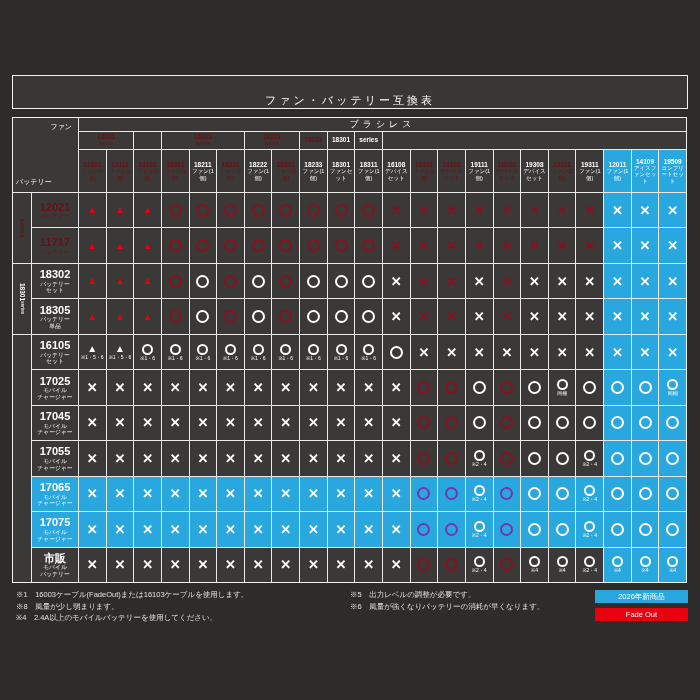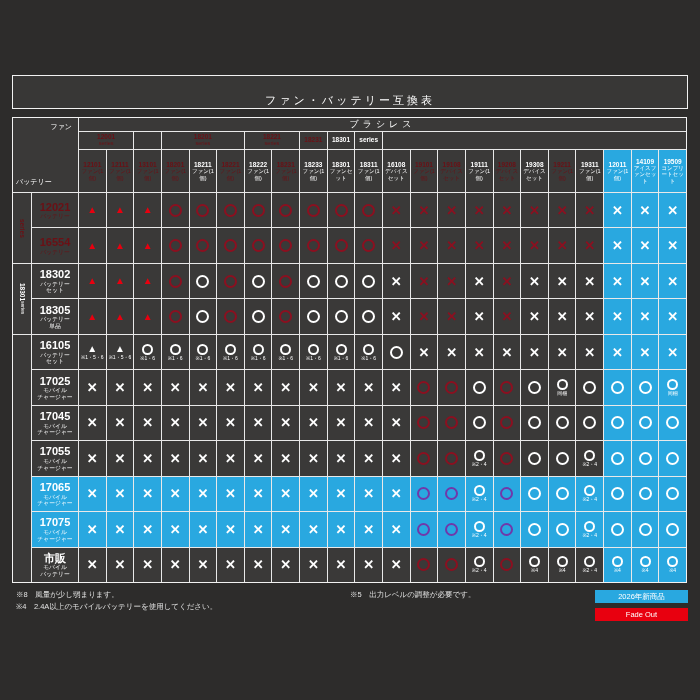--- a/index.html
+++ b/index.html
@@ -277,21 +277,21 @@
     <div class="cell bluebg" style="grid-area: 4 / 22;">
       <span class="cross" style="color: rgb(255, 255, 255);">✕</span>
     </div>
     <div class="cell bluebg" style="grid-area: 4 / 23;">
       <span class="cross" style="color: rgb(255, 255, 255);">✕</span>
     </div>
     <div class="cell bluebg" style="grid-area: 4 / 24;">
       <span class="cross" style="color: rgb(255, 255, 255);">✕</span>
     </div>
     <div class="rowhead red" style="grid-area: 5 / 2;">
-      <div class="code">16554</div>
+      <div class="code">11717</div>
       <div class="rline">バッテリー</div>
     </div>
     <div class="cell" style="grid-area: 5 / 3;">
       <span class="tri" style="color: rgb(232, 0, 15);">▲</span>
     </div>
     <div class="cell" style="grid-area: 5 / 4;">
       <span class="tri" style="color: rgb(232, 0, 15);">▲</span>
     </div>
     <div class="cell" style="grid-area: 5 / 5;">
       <span class="tri" style="color: rgb(232, 0, 15);">▲</span>
@@ -1014,25 +1014,27 @@
       <span class="ring small" style="border-color: rgb(255, 255, 255);"></span>
       <span class="note">※4</span>
     </div>
     <div class="cell bluebg" style="grid-area: 14 / 24;">
       <span class="ring small" style="border-color: rgb(255, 255, 255);"></span>
       <span class="note">※4</span>
     </div>
   </div>
 
 <div class="footnotes" id="fn-left">
+    <div>※1　16003ケーブル(FadeOut)または16103ケーブルを使用します。</div>
     <div>※8　風量が少し弱まります。</div>
     <div>※4　2.4A以上のモバイルバッテリーを使用してください。</div>
   </div>
 <div class="footnotes" id="fn-right">
     <div>※5　出力レベルの調整が必要です。</div>
+    <div>※6　風量が強くなりバッテリーの消耗が早くなります。</div>
   </div>
 <div class="legend" id="legend">
     <div class="legend-bar" style="background: rgb(41, 168, 224);">
       <span>2026年新商品</span>
     </div>
     <div class="legend-bar" style="background: rgb(232, 0, 15);">
       <span>Fade Out</span>
     </div>
   </div>
 

